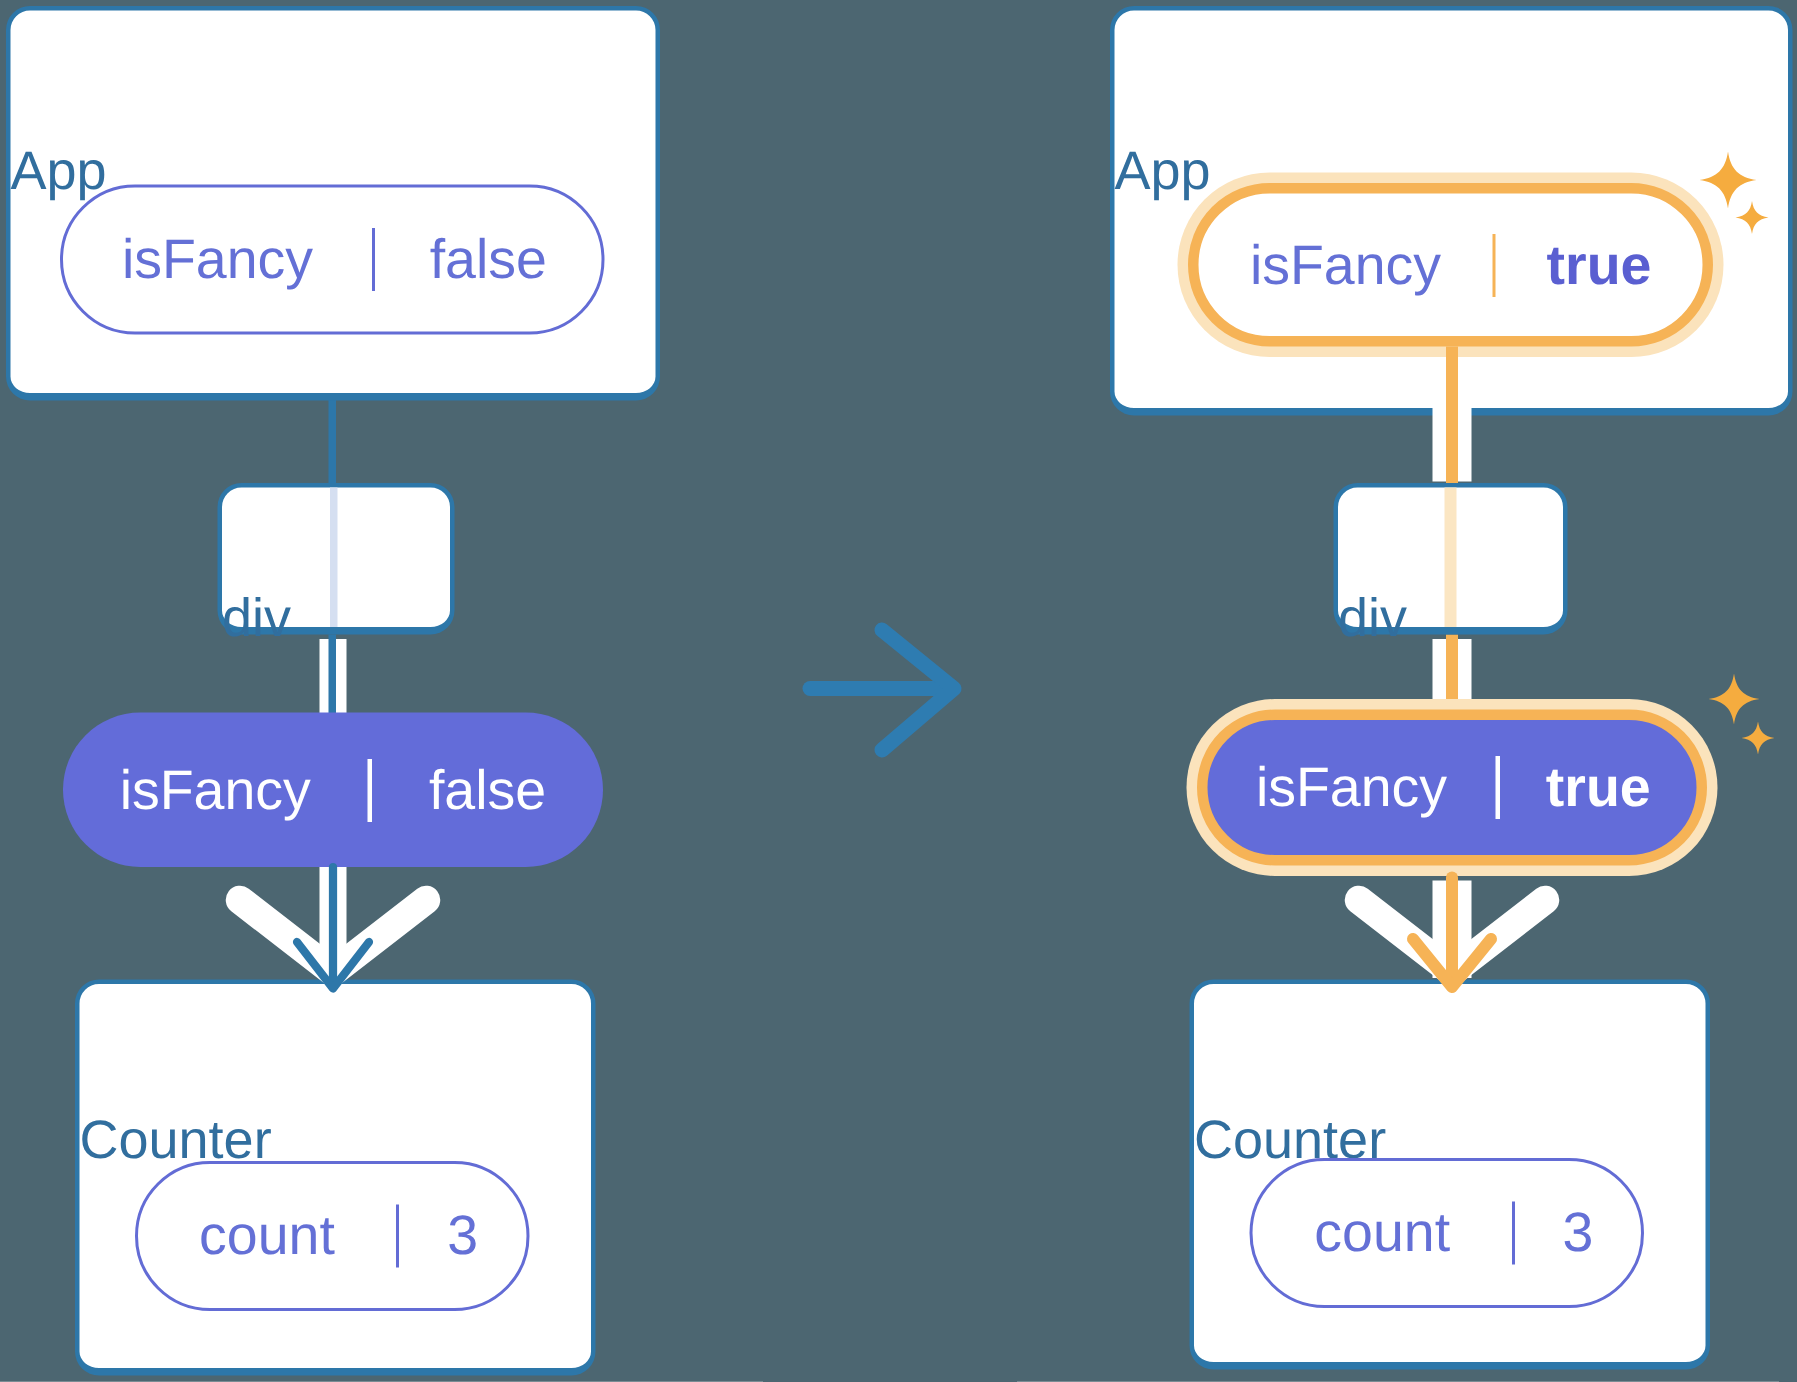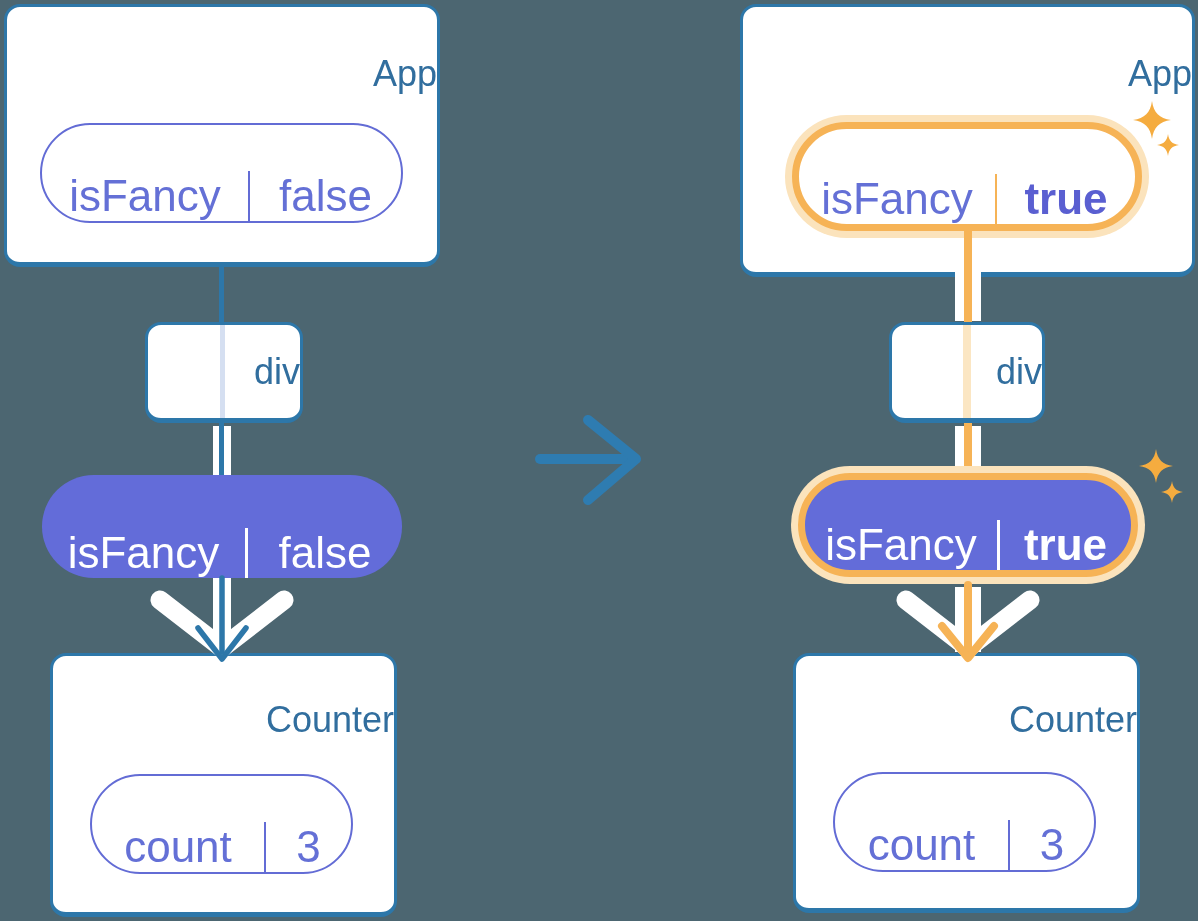--- a/index.html
+++ b/index.html
@@ -15,34 +15,35 @@
     position:absolute;
     background:#fff;
     border:3px solid #2D77A9;
     border-bottom-width:5px;
     border-radius:16px;
     box-sizing:border-box;
     z-index:2;
   }
   .card-title{
     position:absolute;left:0;right:0;
-    text-align:right;
+    text-align:left;
     color:#316E9E;
     font-size:36px;line-height:44px;
     font-weight:500;
     z-index:2;
+    margin-top:40px;
   }
   .inner-line{position:absolute;top:0;bottom:0;z-index:1;}
   
   .pill{
     position:absolute;
-    display:flex;align-items:flex-end;
+    display:flex;align-items:center;
     box-sizing:border-box;
     border-radius:60px;
-    font-size:44px;
+    font-size:37px;
   }
   .pill .seg{
     flex:1;display:flex;align-items:center;justify-content:center;
     white-space:nowrap;
   }
   .pill-outline{
     background:#fff;
     border:2px solid #636CD5;
     color:#6470D6;
   }

